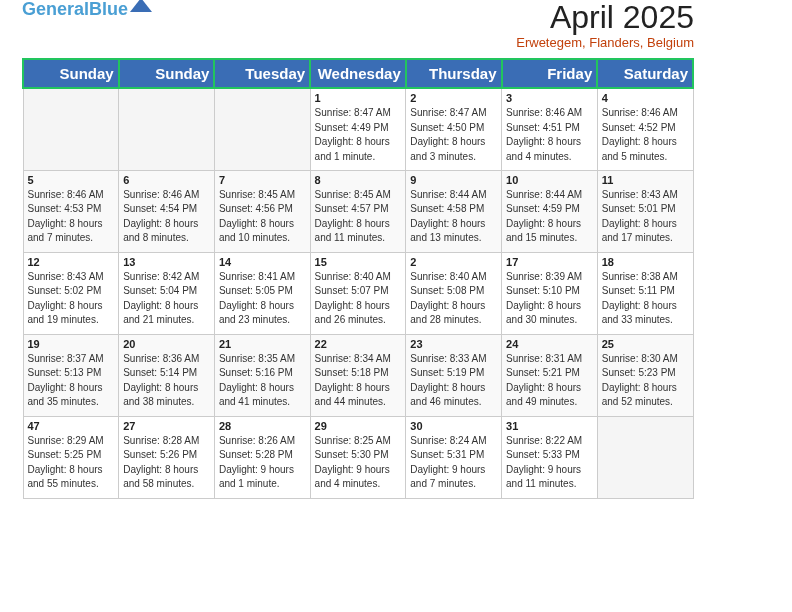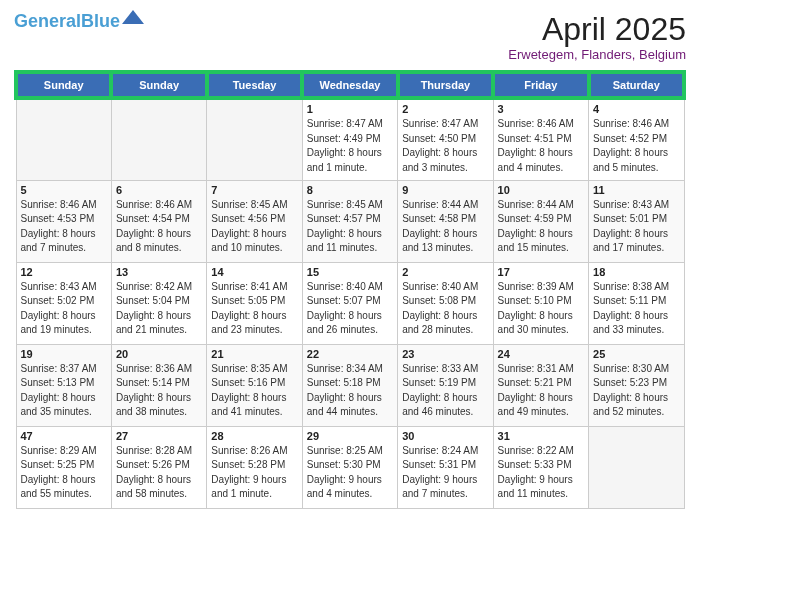--- a/index.html
+++ b/index.html
@@ -6,22 +6,23 @@
     body {
       font-family: Arial, sans-serif;
       background: #fff;
       width: 792px;
       height: 612px;
       overflow: hidden;
     }
     .container {
       width: 700px;
       height: 612px;
-      padding: 12px 14px;
+      padding: 0 14px;
       background: #fff;
+      margin-left: 8px;
     }
     .header {
       display: flex;
       justify-content: space-between;
       align-items: flex-start;
       margin-bottom: 8px;
     }
     .logo {
       display: flex;
       flex-direction: column;
@@ -40,35 +41,35 @@
       text-align: right;
     }
     .month-title {
       font-size: 32px;
       font-weight: 300;
       color: #222;
       line-height: 1.1;
     }
     .location {
       font-size: 13px;
-      color: #701a75;
+      color: #c2410c;
     }
     .calendar {
       width: 100%;
       border-collapse: collapse;
       table-layout: fixed;
     }
     .calendar th {
       background: #3a6db5;
       color: #fff;
-      font-size: 11px;
+      font-size: 15px;
       font-weight: bold;
       padding: 5px 4px;
-      text-align: center;
-      border: 4px solid #22c55e;
+      text-align: right;
+      border: 2px solid #22c55e;
     }
     .calendar td {
       border: 1px solid #ccc;
       vertical-align: top;
       padding: 3px 4px;
       font-size: 9px;
       color: #333;
       height: 82px;
       background: #fff;
     }

